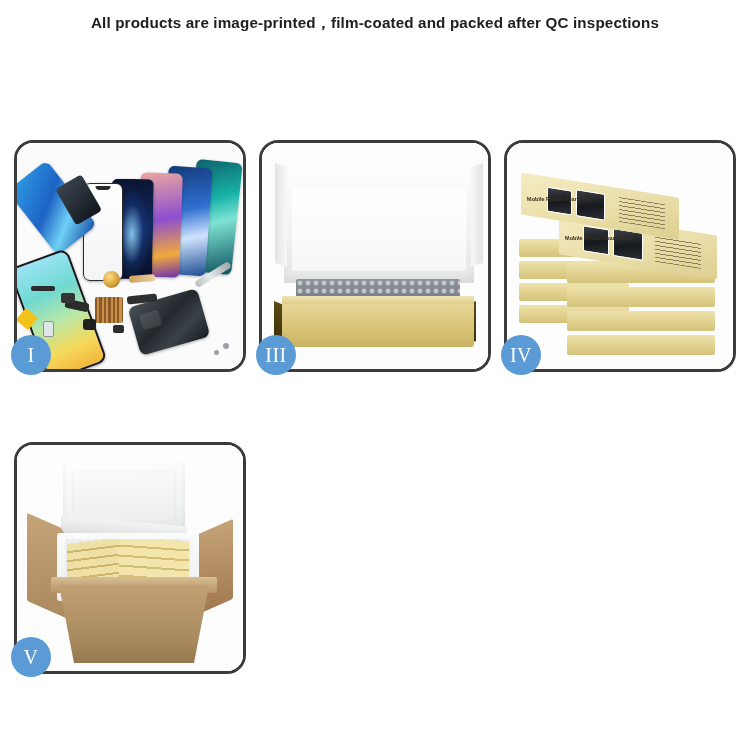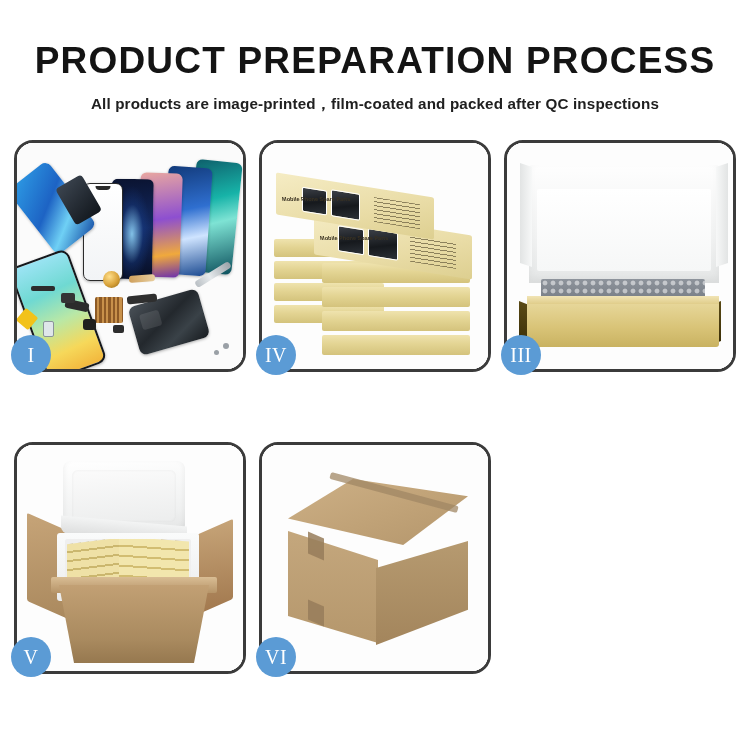--- a/index.html
+++ b/index.html
@@ -438,21 +438,20 @@
     position:absolute; left: 46px; top: 158px;
     width: 16px; height: 20px;
     background: rgba(150,124,90,.85);
     transform: skewY(24deg);
   }
 </style>
 </head>
 <body>
 
 <div class="header">
-  <h1 class="page-title">PRODUCT PREPARATION PROCESS</h1>
   <p class="page-subtitle">All products are image-printed，film-coated and packed after QC inspections</p>
 </div>
 
 <div class="grid">
 
   <div class="card">
     <div class="card-inner">
       <div class="scene-parts">
         <div class="ph ph-fan1"></div>
         <div class="ph ph-fan2"></div>
@@ -477,62 +476,62 @@
         <div class="prt prt-screw1"></div>
         <div class="prt prt-screw2"></div>
       </div>
     </div>
     <div class="badge">I</div>
   </div>
 
 
   <div class="card">
     <div class="card-inner">
-      <div class="scene-stack">
-
-        <div class="sb" style="left:12px; top:96px; width:110px; height:18px;"></div>
-        <div class="sb" style="left:12px; top:118px; width:110px; height:18px;"></div>
-        <div class="sb" style="left:12px; top:140px; width:110px; height:18px;"></div>
-        <div class="sb" style="left:12px; top:162px; width:110px; height:18px;"></div>
-
-        <div class="sb" style="left:60px; top:120px; width:148px; height:20px;"></div>
-        <div class="sb" style="left:60px; top:144px; width:148px; height:20px;"></div>
-        <div class="sb" style="left:60px; top:168px; width:148px; height:20px;"></div>
-        <div class="sb" style="left:60px; top:192px; width:148px; height:20px;"></div>
-
-        <div class="sb-top" style="left:52px; top:80px; width:158px; height:44px; transform: skewY(9deg);">
-          <div class="sb-win" style="left:24px; top:11px; width:24px; height:24px;"></div>
-          <div class="sb-win" style="left:54px; top:9px; width:28px; height:26px;"></div>
-          <div class="sb-lines" style="right:16px; top:10px; width:46px; height:26px;"></div>
-          <div class="sb-label" style="left:6px; top:24px; font-size:5.6px; transform: rotate(-9deg);">Mobile Phone Spare Parts</div>
-        </div>
-
-        <div class="sb-top" style="left:14px; top:42px; width:158px; height:42px; transform: skewY(9deg);">
-          <div class="sb-win" style="left:26px; top:10px; width:23px; height:23px;"></div>
-          <div class="sb-win" style="left:55px; top:8px; width:27px; height:25px;"></div>
-          <div class="sb-lines" style="right:14px; top:9px; width:46px; height:25px;"></div>
-          <div class="sb-label" style="left:6px; top:23px; font-size:5.6px; transform: rotate(-9deg);">Mobile Phone Spare Parts</div>
-        </div>
-      </div>
-    </div>
-    <div class="badge">IV</div>
-  </div>
-
-  <div class="card">
-    <div class="card-inner">
       <div class="scene-flatbox">
         <div class="fb-lid"></div>
         <div class="fb-foam"></div>
         <div class="fb-bubbles"></div>
         <div class="fb-base-l"></div>
         <div class="fb-base-r"></div>
         <div class="fb-base"></div>
       </div>
     </div>
     <div class="badge">III</div>
+  </div>
+
+  <div class="card">
+    <div class="card-inner">
+      <div class="scene-stack">
+
+        <div class="sb" style="left:12px; top:96px; width:110px; height:18px;"></div>
+        <div class="sb" style="left:12px; top:118px; width:110px; height:18px;"></div>
+        <div class="sb" style="left:12px; top:140px; width:110px; height:18px;"></div>
+        <div class="sb" style="left:12px; top:162px; width:110px; height:18px;"></div>
+
+        <div class="sb" style="left:60px; top:120px; width:148px; height:20px;"></div>
+        <div class="sb" style="left:60px; top:144px; width:148px; height:20px;"></div>
+        <div class="sb" style="left:60px; top:168px; width:148px; height:20px;"></div>
+        <div class="sb" style="left:60px; top:192px; width:148px; height:20px;"></div>
+
+        <div class="sb-top" style="left:52px; top:80px; width:158px; height:44px; transform: skewY(9deg);">
+          <div class="sb-win" style="left:24px; top:11px; width:24px; height:24px;"></div>
+          <div class="sb-win" style="left:54px; top:9px; width:28px; height:26px;"></div>
+          <div class="sb-lines" style="right:16px; top:10px; width:46px; height:26px;"></div>
+          <div class="sb-label" style="left:6px; top:24px; font-size:5.6px; transform: rotate(-9deg);">Mobile Phone Spare Parts</div>
+        </div>
+
+        <div class="sb-top" style="left:14px; top:42px; width:158px; height:42px; transform: skewY(9deg);">
+          <div class="sb-win" style="left:26px; top:10px; width:23px; height:23px;"></div>
+          <div class="sb-win" style="left:55px; top:8px; width:27px; height:25px;"></div>
+          <div class="sb-lines" style="right:14px; top:9px; width:46px; height:25px;"></div>
+          <div class="sb-label" style="left:6px; top:23px; font-size:5.6px; transform: rotate(-9deg);">Mobile Phone Spare Parts</div>
+        </div>
+      </div>
+    </div>
+    <div class="badge">IV</div>
   </div>
 
   <div class="card">
     <div class="card-inner">
       <div class="scene-carton">
         <div class="ct-flap-l"></div>
         <div class="ct-flap-r"></div>
         <div class="sf-lid"></div>
         <div class="sf-lid-edge"></div>
         <div class="sf-box"></div>
@@ -540,27 +539,14 @@
           <div class="yb-group-l"></div>
           <div class="yb-group-r"></div>
         </div>
         <div class="ct-rim"></div>
         <div class="ct-body"></div>
       </div>
     </div>
     <div class="badge">V</div>
   </div>
 
-  <div class="card">
-    <div class="card-inner">
-      <div class="scene-sealed">
-        <div class="sc-top"></div>
-        <div class="sc-front"></div>
-        <div class="sc-side"></div>
-        <div class="sc-seam"></div>
-        <div class="sc-tape1"></div>
-        <div class="sc-tape2"></div>
-      </div>
-    </div>
-    <div class="badge">VI</div>
-  </div>
 
 </div>
 
 </body></html>

